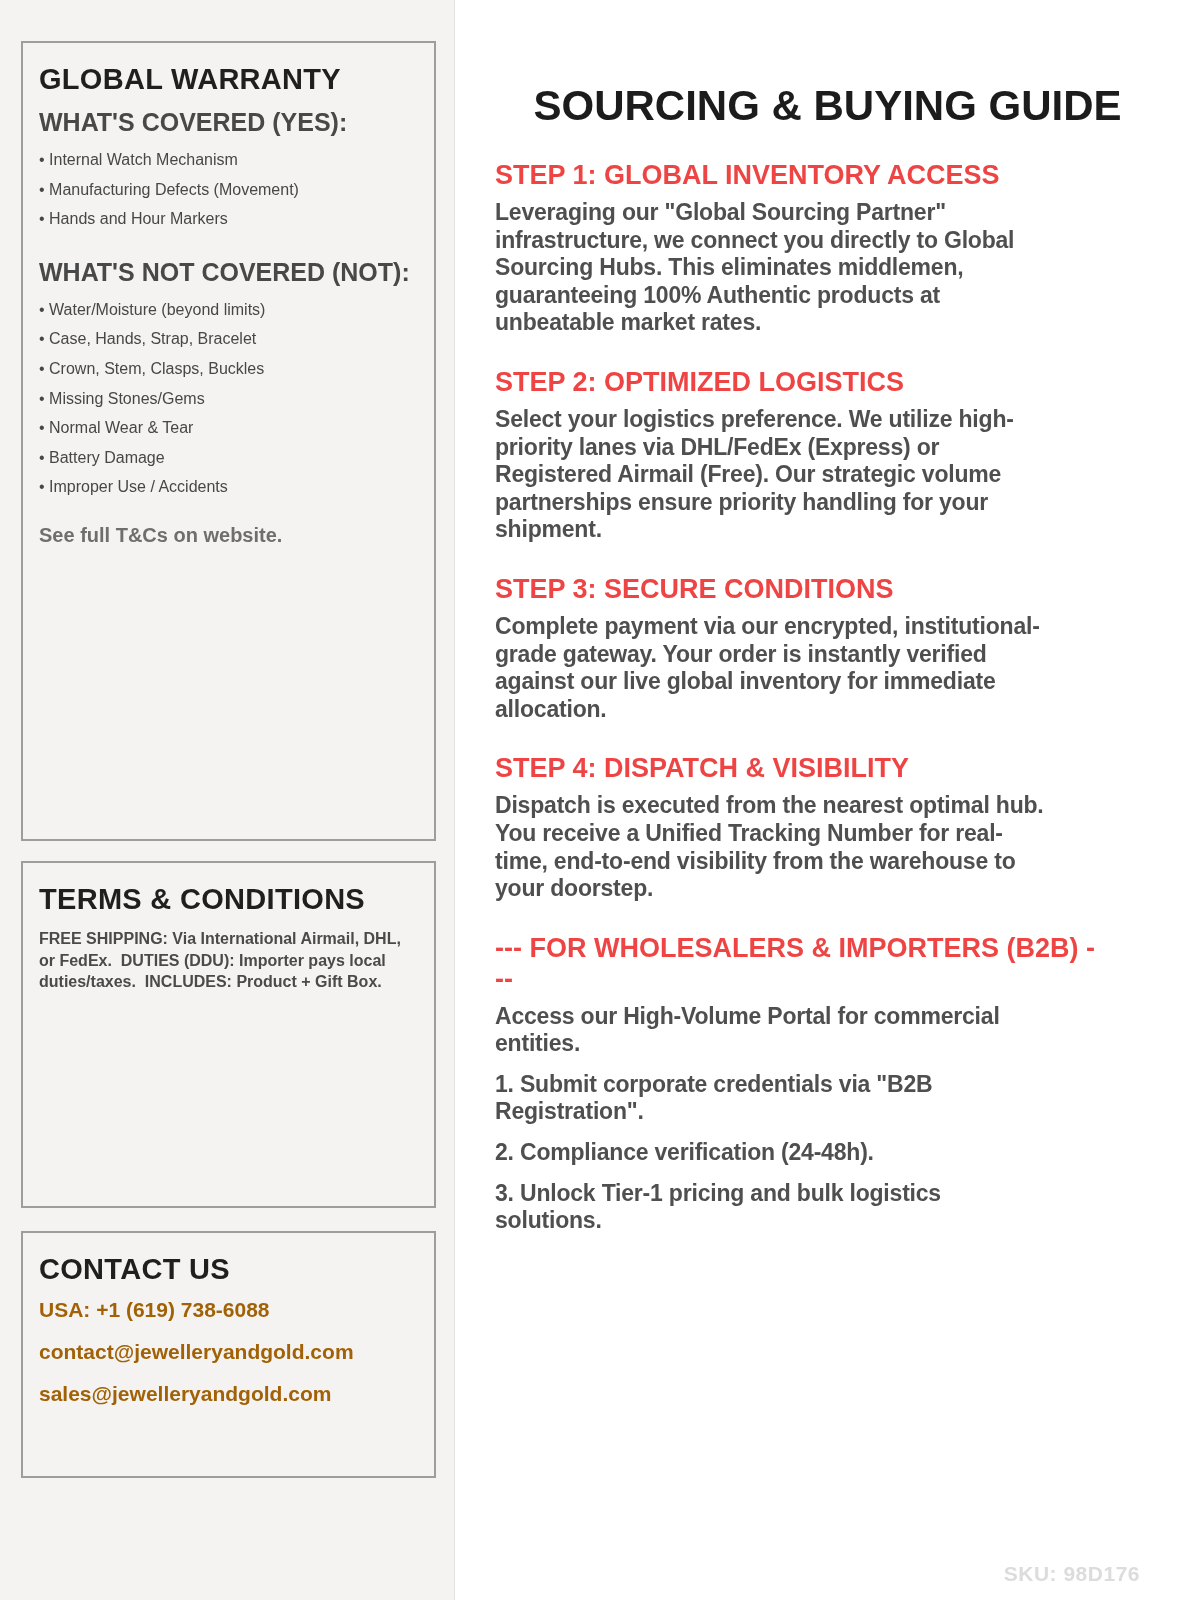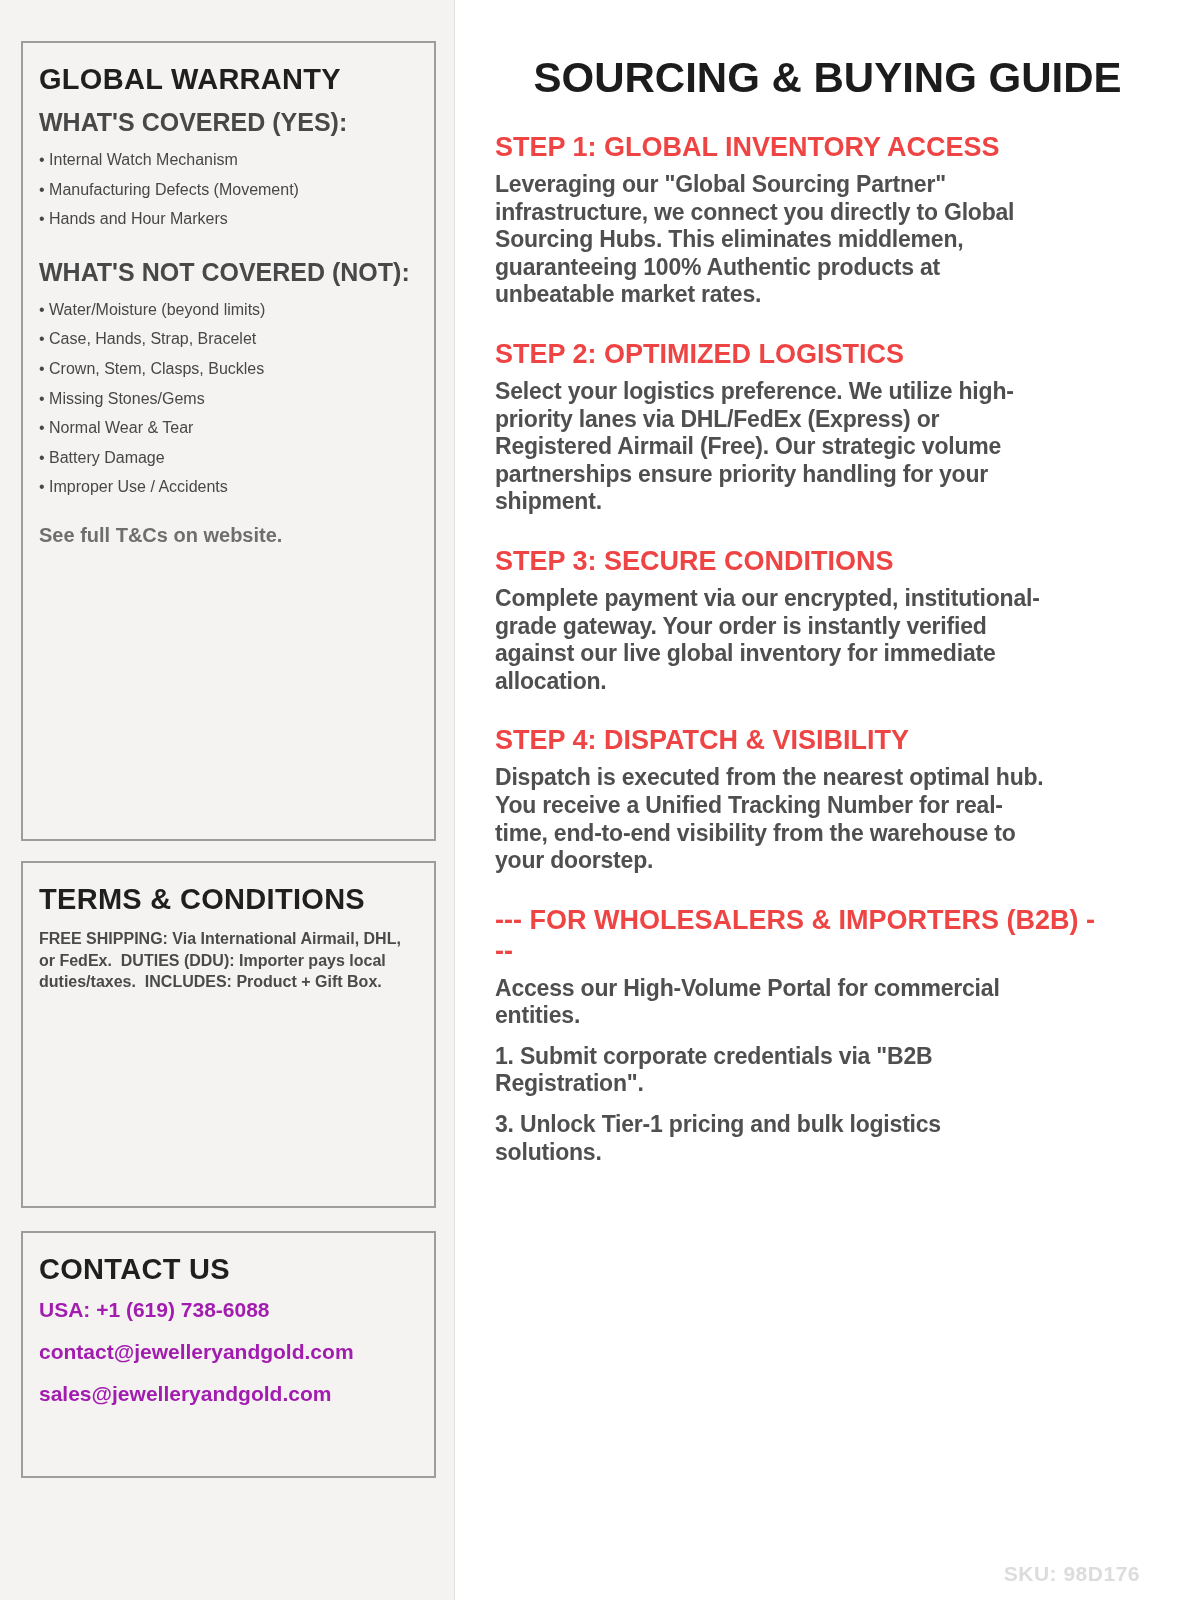--- a/index.html
+++ b/index.html
@@ -38,27 +38,27 @@
   }
   .plain-list li::before{content:"• ";color:#474747;}
   .footnote{
     margin:28px 0 0 0;font-size:20px;font-weight:bold;color:#6e6e6e;
   }
   .terms-body{
     margin:4px 0 0 0;font-size:16px;font-weight:bold;color:#4a4a4a;
     line-height:1.35;white-space:pre-wrap;
   }
   .contact-line{
-    margin:0 0 18px 0;font-size:21px;font-weight:bold;color:#a21caf;
+    margin:0 0 18px 0;font-size:21px;font-weight:bold;color:#a16207;
   }
 
   
   .main{
     position:relative;flex:1;box-sizing:border-box;
-    padding:54px 40px 0 40px;background:#ffffff;
+    padding:82px 40px 0 40px;background:#ffffff;
   }
   .main-title{
     margin:0 0 30px 0;text-align:center;
     font-size:42px;font-weight:bold;color:#1c1c1c;letter-spacing:0px;
   }
   .step h2,.b2b-heading{
     margin:30px 4px 8px 0;font-size:27px;font-weight:bold;color:#ef4444;
     max-width:600px;
   }
   .step p,.b2b p{
@@ -134,19 +134,20 @@
 
     <section class="step">
       <h2>STEP 4: DISPATCH &amp; VISIBILITY</h2>
       <p>Dispatch is executed from the nearest optimal hub. You receive a Unified Tracking Number for real-time, end-to-end visibility from the warehouse to your doorstep.</p>
     </section>
 
     <section class="b2b">
       <h2 class="b2b-heading">--- FOR WHOLESALERS &amp; IMPORTERS (B2B) ---</h2>
       <p>Access our High-Volume Portal for commercial entities.</p>
       <p>1. Submit corporate credentials via "B2B Registration".</p>
+      <p>2. Compliance verification (24-48h).</p>
       <p>3. Unlock Tier-1 pricing and bulk logistics solutions.</p>
     </section>
 
     <div class="sku">SKU: 98D176</div>
   </main>
 
 </div>
 
 </body></html>

